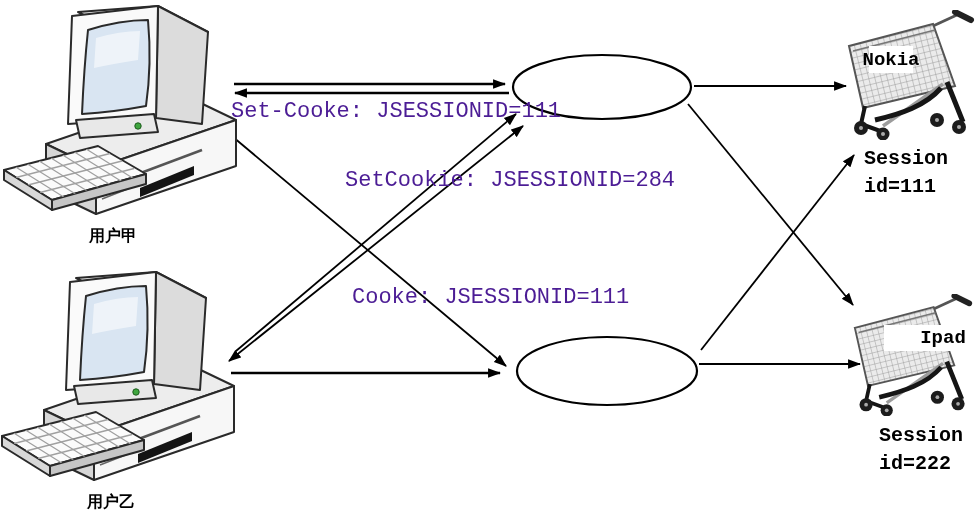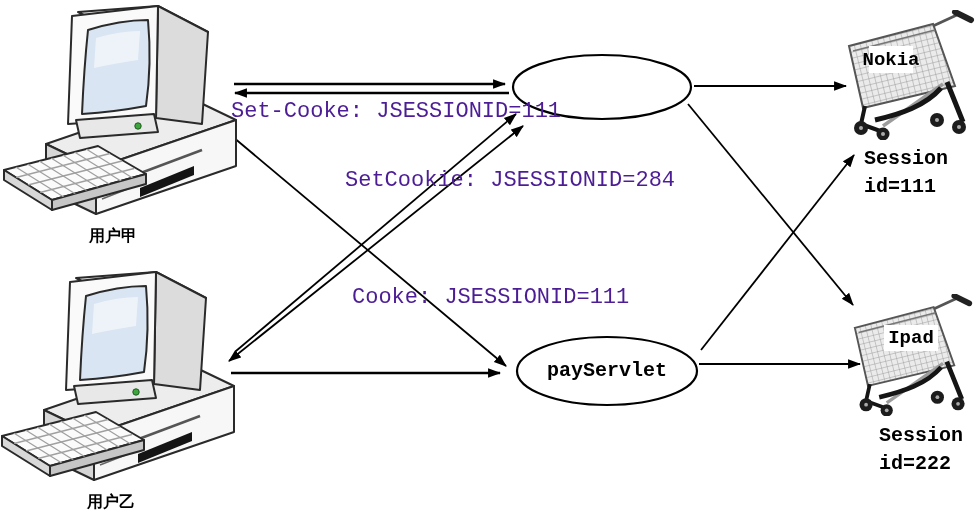--- a/index.html
+++ b/index.html
@@ -123,28 +123,27 @@
 
     <ellipse cx="602" cy="87" rx="89" ry="32" fill="#ffffff" stroke="#000" stroke-width="2.2"></ellipse>
     <ellipse cx="607" cy="371" rx="90" ry="34" fill="#ffffff" stroke="#000" stroke-width="2.2"></ellipse>
 
     <use href="#pc" x="2" y="2" width="237" height="228"></use>
     <use href="#pc" x="0" y="268" width="237" height="228"></use>
     <use href="#cart" x="845" y="10" width="132" height="130"></use>
     <use href="#cart" x="851" y="294" width="124" height="122"></use>
   </svg>
 
-  <div class="node-lbl" style="left:517px;top:359px;">payServlet</div>
 
   <div class="lbl" style="left:231px;top:102px;">Set-Cooke: JSESSIONID=111</div>
   <div class="lbl" style="left:345px;top:171px;">SetCookie: JSESSIONID=284</div>
   <div class="lbl" style="left:337px;top:288px;margin-left:15px;">Cooke: JSESSIONID=111</div>
 
   <div class="cart-tag" style="left:869px;top:46px;width:44px;height:27px;text-align:center;">Nokia</div>
-  <div class="cart-tag" style="left:884px;top:325px;width:54px;height:26px;">Ipad</div>
+  <div class="cart-tag" style="left:884px;top:325px;width:54px;height:26px;padding-left:32px;">Ipad</div>
 
   <div class="session" style="left:864px;top:145px;">Session
 id=111</div>
   <div class="session" style="left:879px;top:422px;">Session
 id=222</div>
 
   <div class="user-cap" style="left:57px;top:226px;">用户甲</div>
   <div class="user-cap" style="left:55px;top:492px;">用户乙</div>
 
 </div>

